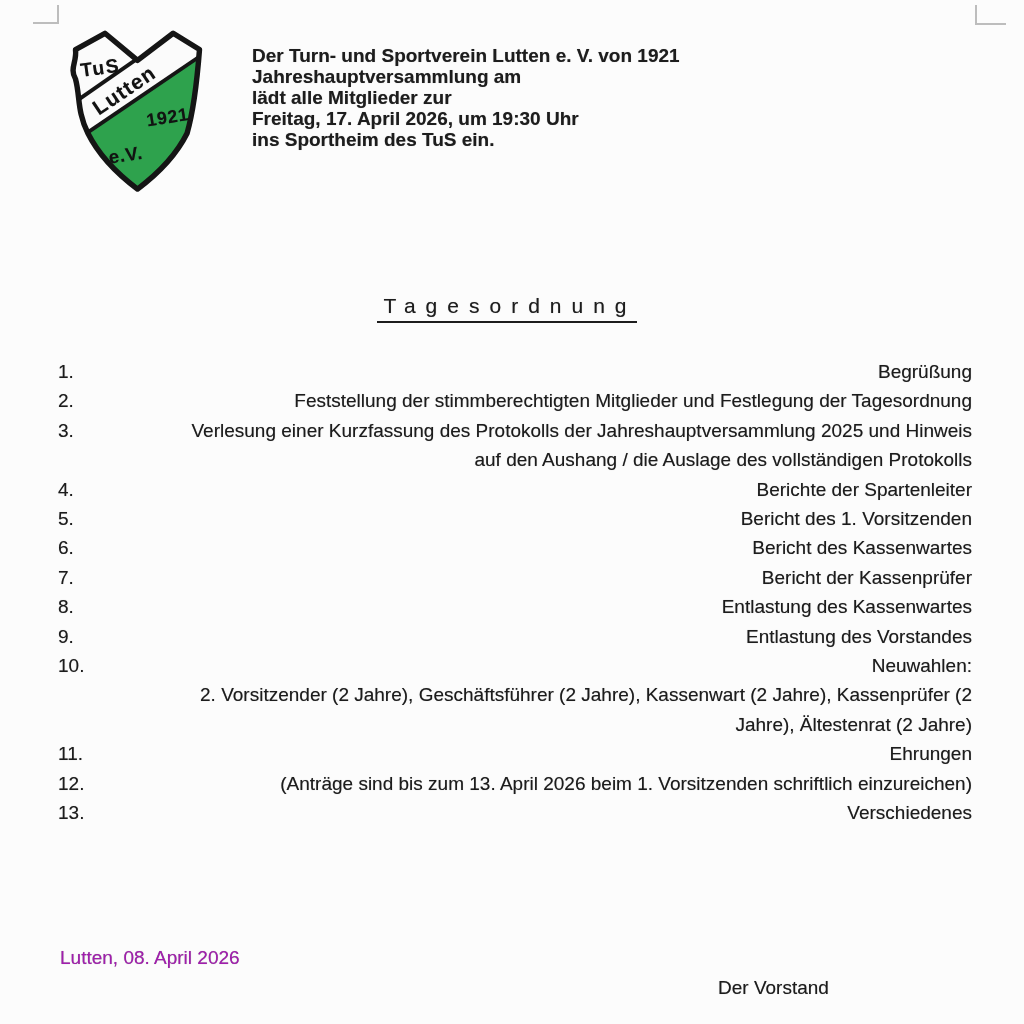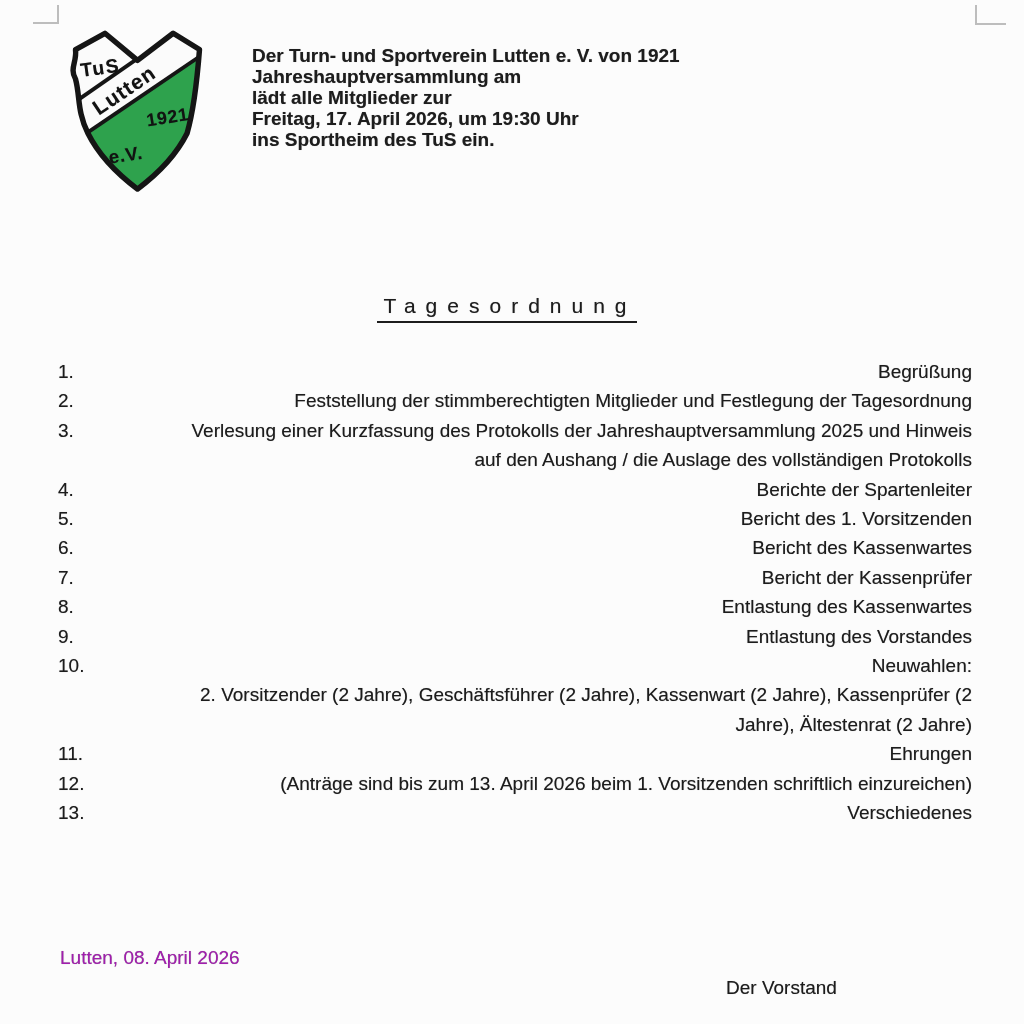--- a/index.html
+++ b/index.html
@@ -50,21 +50,21 @@
   .agenda-item { display: flex; align-items: flex-start; }
   .agenda-num { width: 42px; flex: 0 0 42px; line-height: 29.4px; }
   .agenda-body { flex: 1 1 auto; min-width: 0; text-align: right; }
   .agenda-line { line-height: 29.4px; white-space: nowrap; }
   .footer-date {
     position: absolute; left: 60px; top: 947px;
     font-size: 19px; font-weight: 500; color: #a21caf;
   }
   .footer-sign {
     position: absolute; left: 718px; top: 977px;
-    font-size: 19px; font-weight: 500; color: #1c1c1c; margin-left: 8px;
+    font-size: 19px; font-weight: 500; color: #1c1c1c;
   }
 </style>
 </head>
 <body>
 
 <div class="page">
 
   <div class="crop-left"></div>
   <div class="crop-right"></div>
 

